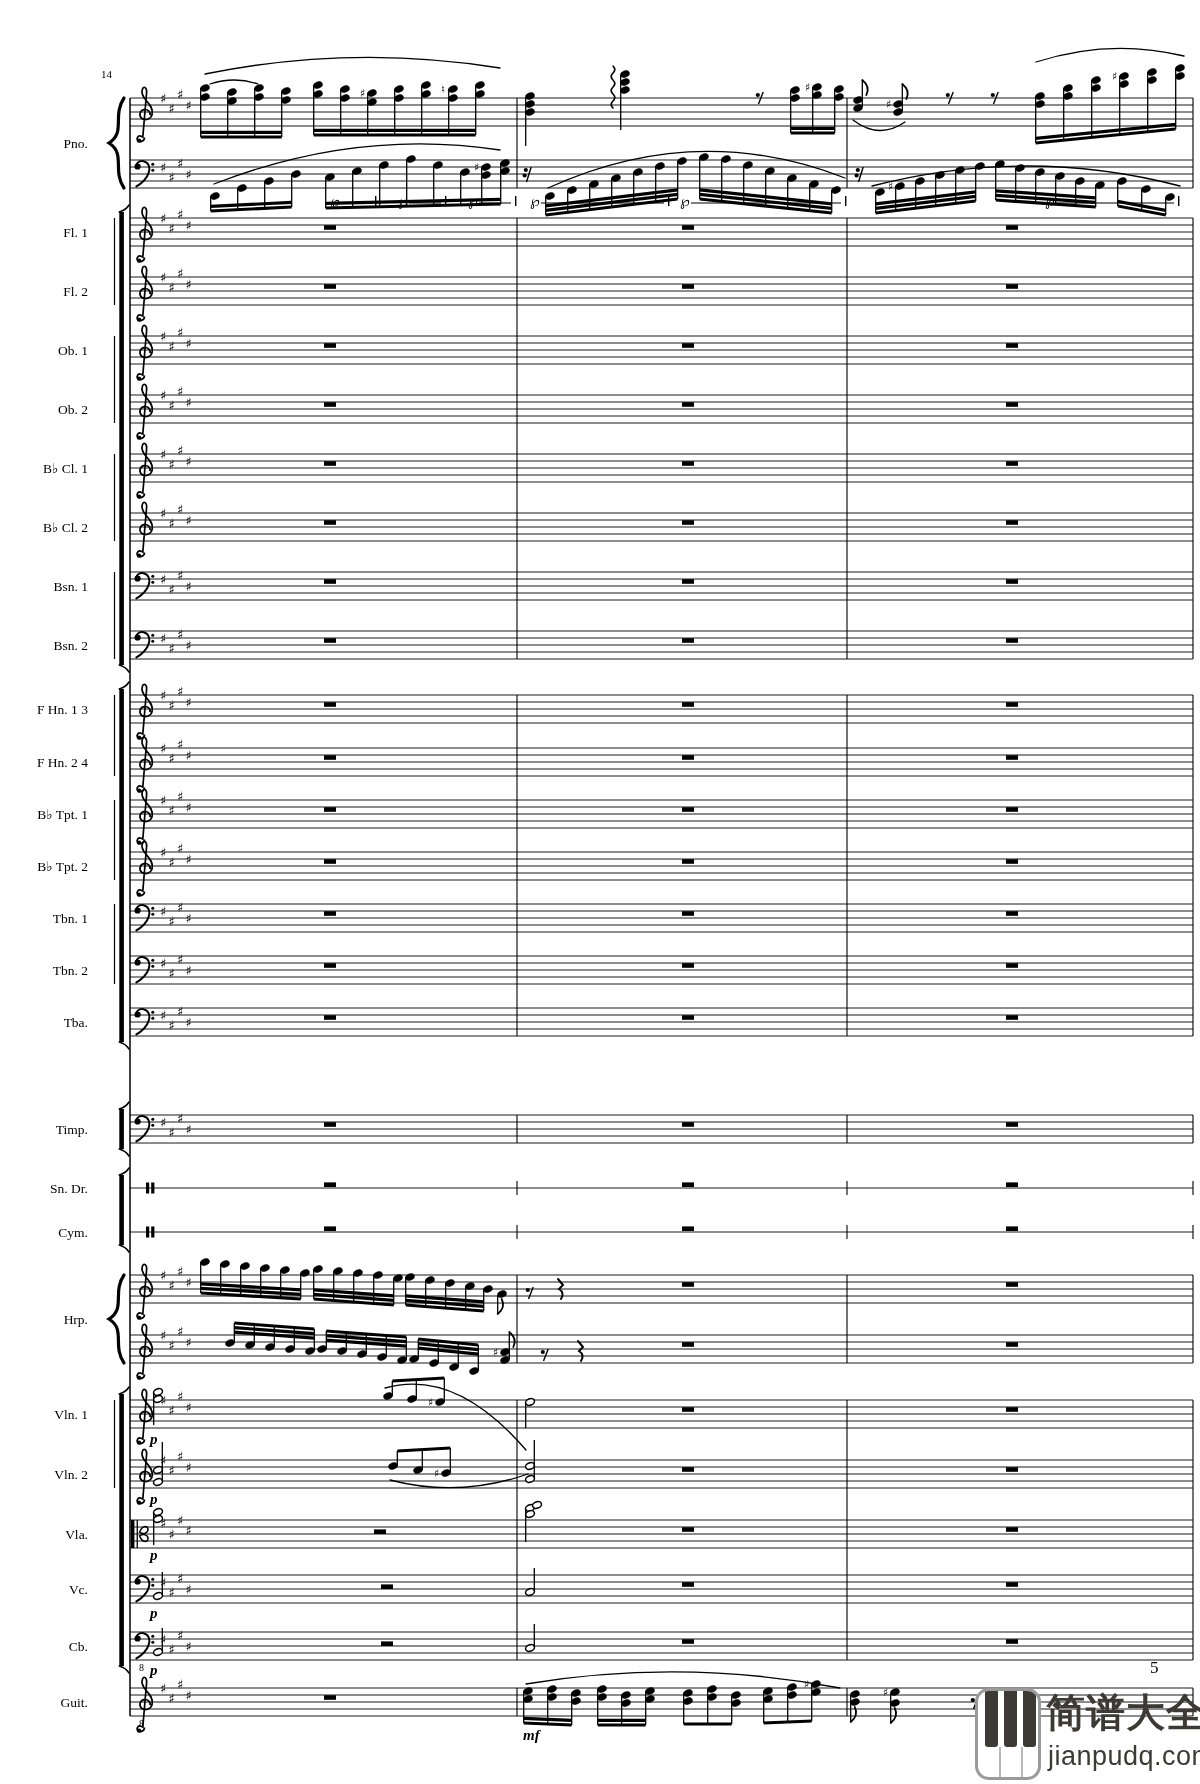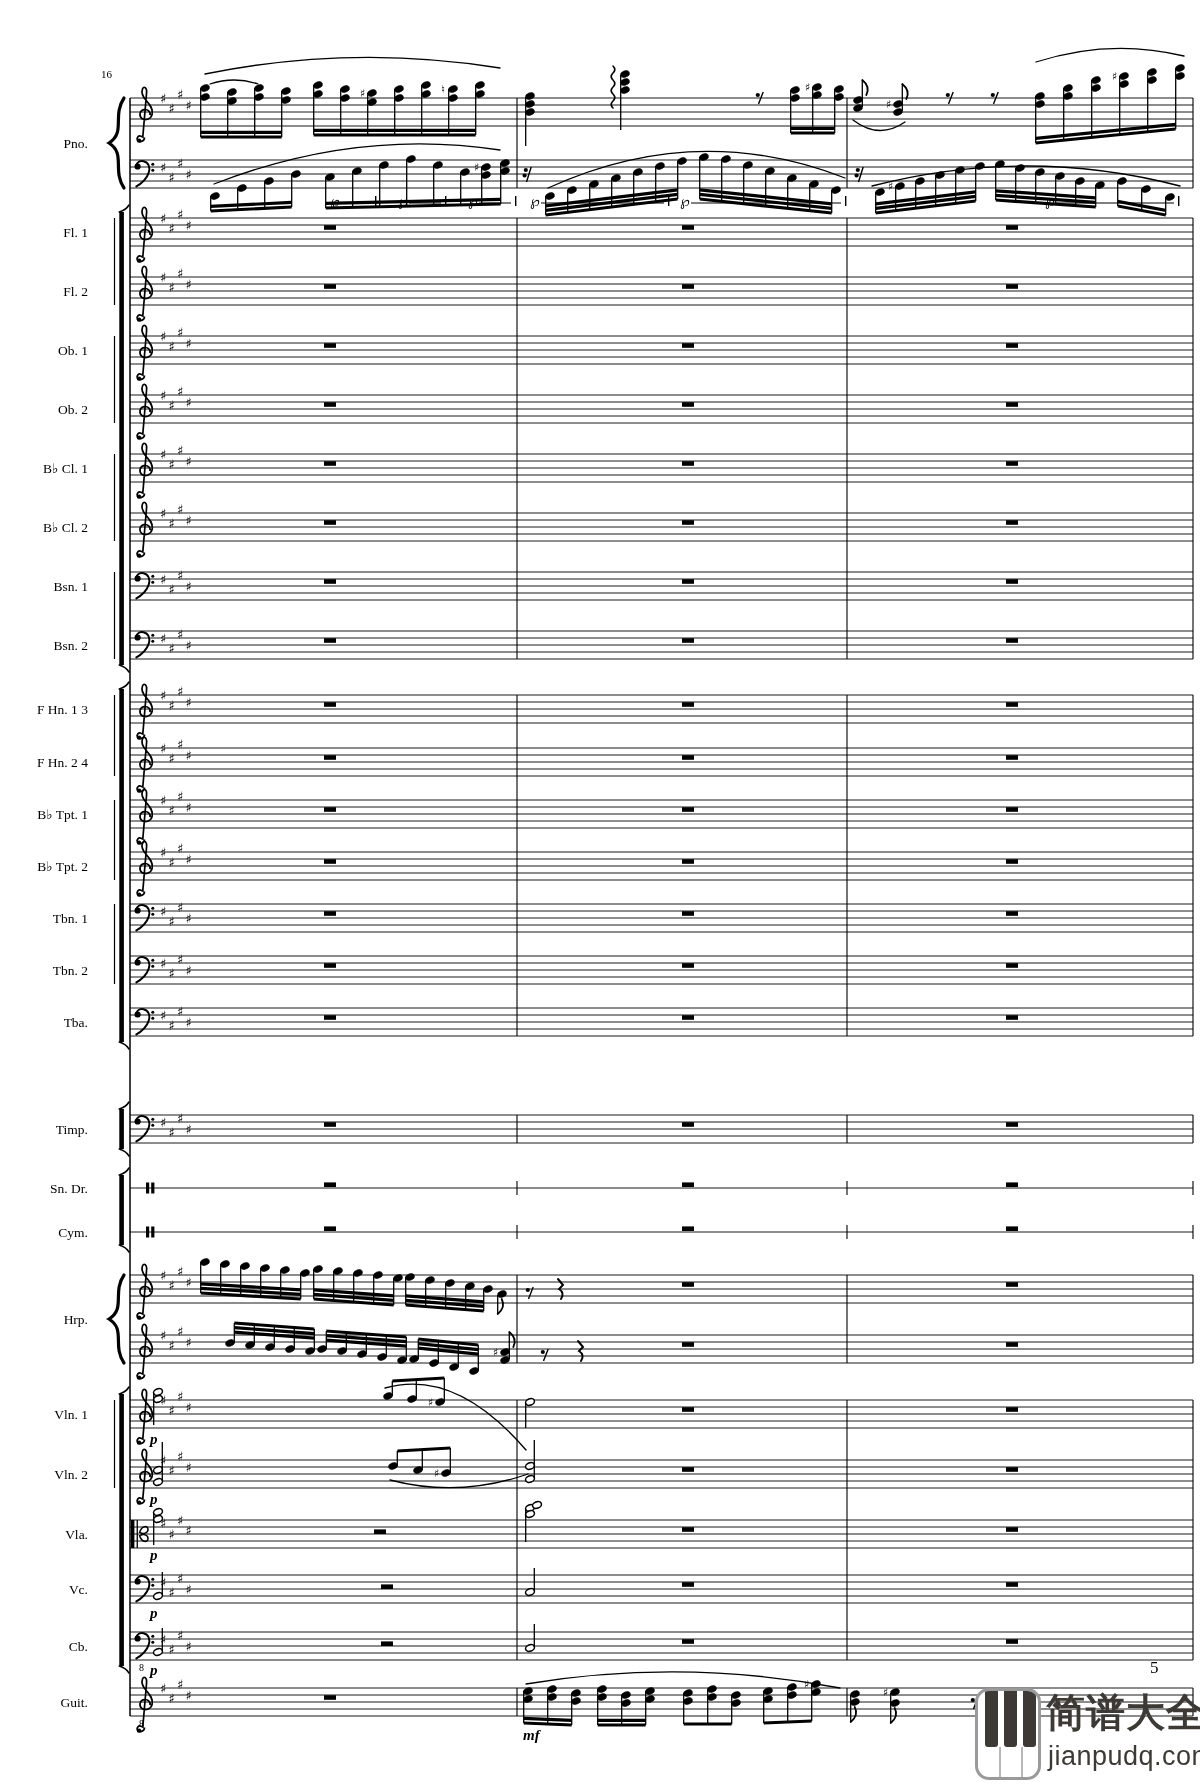--- a/index.html
+++ b/index.html
@@ -969,21 +969,21 @@
     <line x1="691" y1="203" x2="841" y2="203" stroke="#000000" stroke-width="1"></line>
     <line x1="1056" y1="203" x2="1174" y2="203" stroke="#000000" stroke-width="1"></line>
     <text x="150" y="1444" font-size="15" font-family="&quot;Liberation Serif&quot;,serif" text-anchor="start" fill="#000000" font-style="italic" font-weight="700">p</text>
     <text x="150" y="1504" font-size="15" font-family="&quot;Liberation Serif&quot;,serif" text-anchor="start" fill="#000000" font-style="italic" font-weight="700">p</text>
     <text x="150" y="1560" font-size="15" font-family="&quot;Liberation Serif&quot;,serif" text-anchor="start" fill="#000000" font-style="italic" font-weight="700">p</text>
     <text x="150" y="1618" font-size="15" font-family="&quot;Liberation Serif&quot;,serif" text-anchor="start" fill="#000000" font-style="italic" font-weight="700">p</text>
     <text x="150" y="1675" font-size="15" font-family="&quot;Liberation Serif&quot;,serif" text-anchor="start" fill="#000000" font-style="italic" font-weight="700">p</text>
     <text x="523" y="1740" font-size="15" font-family="&quot;Liberation Serif&quot;,serif" text-anchor="start" fill="#000000" font-style="italic" font-weight="700">mf</text>
   </svg>
 
-<div class="corner-text" id="measure-number">16</div>
+<div class="corner-text" id="measure-number">14</div>
 
 <div class="corner-text" id="page-number">5</div>
 
 <div id="watermark">
   <div id="wm-icon">
     <div class="wm-key" style="left:7px;"></div>
     <div class="wm-key" style="left:26px;"></div>
     <div class="wm-key" style="left:45px;"></div>
     <div class="wm-div" style="left:21px;"></div>
     <div class="wm-div" style="left:43px;"></div>

